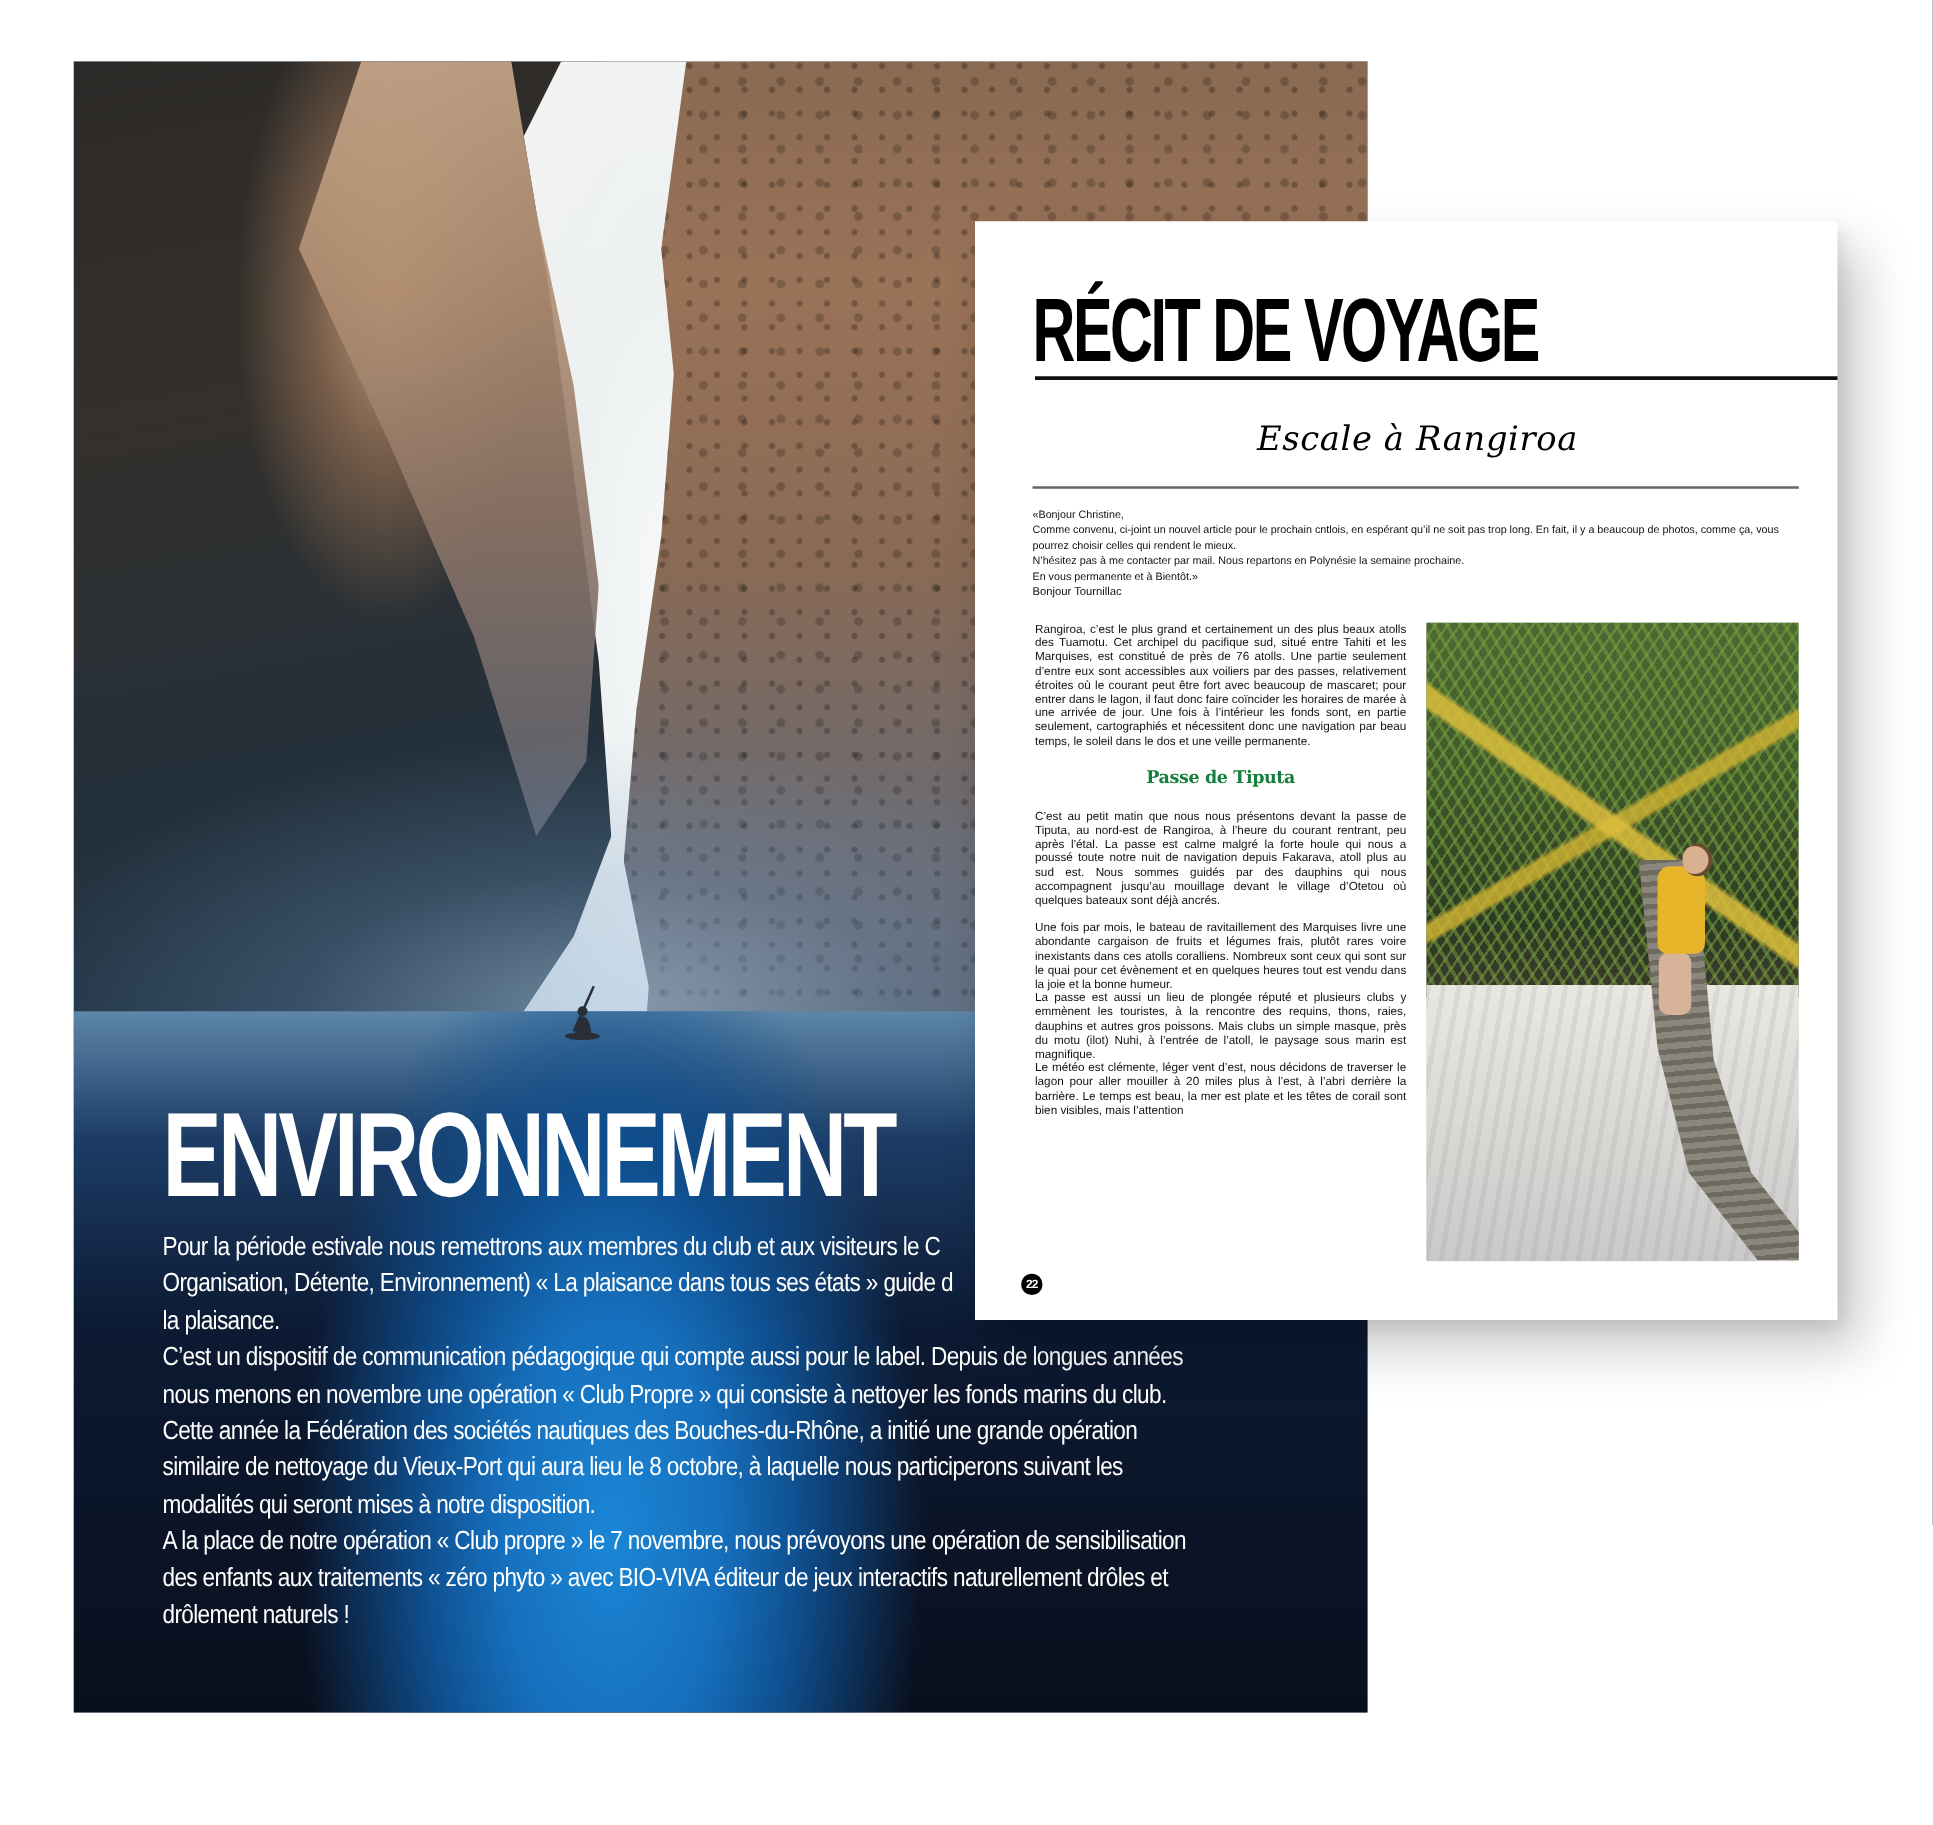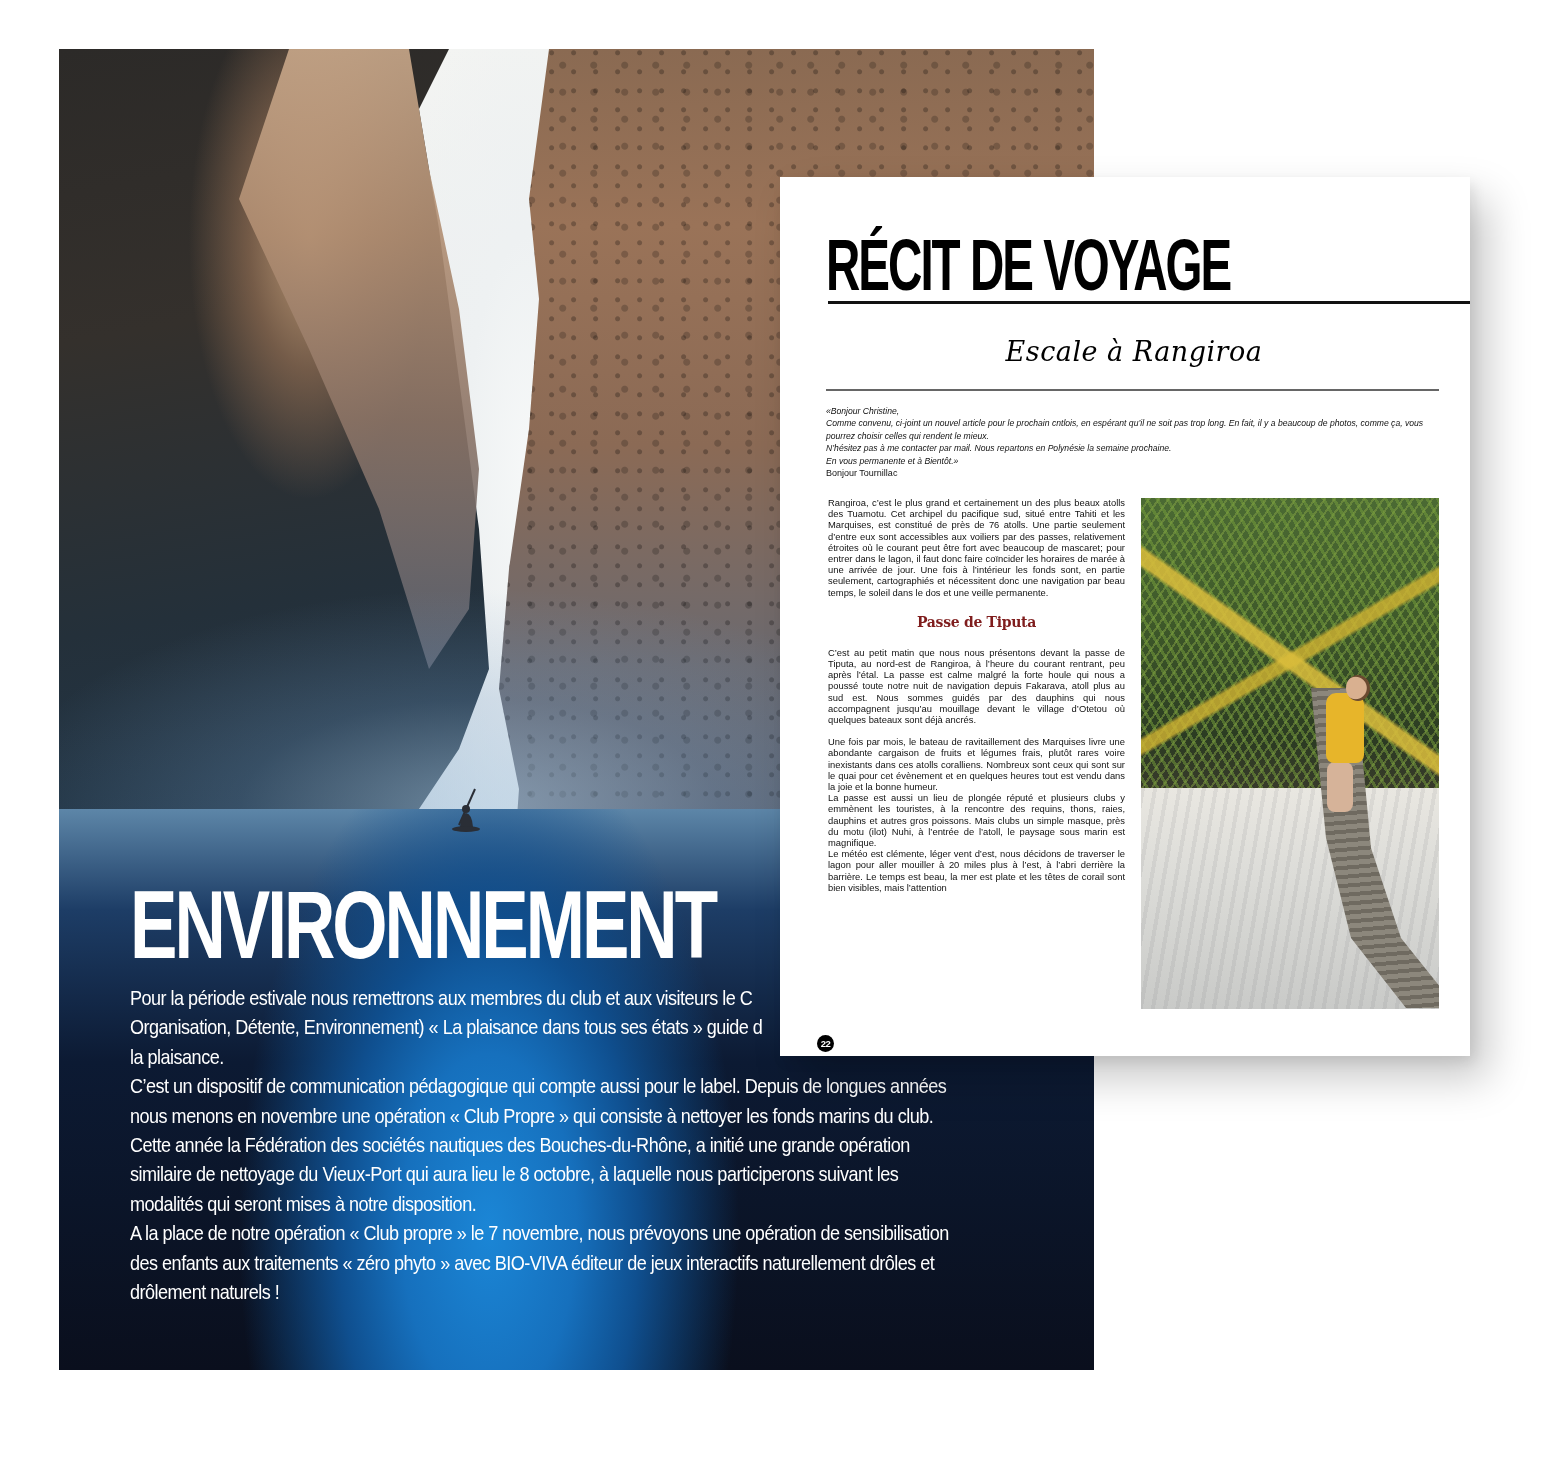--- a/index.html
+++ b/index.html
@@ -91,34 +91,34 @@
       font-family: "DejaVu Serif", serif; font-weight: 400; font-style: italic;
       font-size: 27px; line-height: 34px; color: #000; letter-spacing: 0.5px;
     }
     .rule-thin {
       position: absolute; left: 46px; top: 212px; width: 613px; height: 2px; background: #666;
     }
     .intro {
       position: absolute; left: 46px; top: 228px; width: 620px;
       font-size: 8.6px; line-height: 12.4px; color: #111;
     }
-    .intro .it { font-style: italic; }
+    .intro .it { }
     .intro .sig { font-style: normal; font-size: 9px; }
 
     .col {
       position: absolute; left: 48px; top: 320px; width: 297px;
       font-size: 9.4px; line-height: 11.2px; color: #111;
       text-align: justify; hyphens: auto;
     }
     .col p { margin: 0; }
     .col .gap { height: 11px; }
     .col h3 {
       font-family: "DejaVu Serif", serif; font-weight: 700;
       font-size: 14px; line-height: 18px; text-align: center;
-      margin: 15px 0 16px 0; color: #7f1d1d; letter-spacing: -0.3px;
+      margin: 15px 0 16px 0; color: #15803d; letter-spacing: -0.3px;
     }
 
     .photo {
       position: absolute; left: 361px; top: 321px; width: 298px; height: 511px;
       overflow: hidden; background: #e8e6e0;
     }
     .photo .foliage {
       position: absolute; left: 0; top: 0; width: 100%; height: 300px;
       background:
         linear-gradient(35deg, transparent 45%, rgba(220,190,60,0.85) 46%, rgba(220,190,60,0.85) 49%, transparent 50%) 0 0/100% 100%,
@@ -150,21 +150,20 @@
     .photo .child-legs {
       position: absolute; left: 186px; top: 264px; width: 26px; height: 50px;
       background: #d6b399; border-radius: 8px;
     }
 
     .page-num {
       position: absolute; left: 37px; top: 842px; width: 17px; height: 17px;
       border-radius: 50%; background: #000; color: #fff;
       font-size: 9.5px; line-height: 17px; text-align: center; font-weight: 700;
       letter-spacing: -0.5px;
-      margin-top: 16px;
     }
   </style>
 </head>
 <body>
 
 <div class="left-page">
   <div class="canyon">
     <div class="sky"></div>
     <div class="cliff-left"></div>
     <div class="cliff-left-inner"></div>

